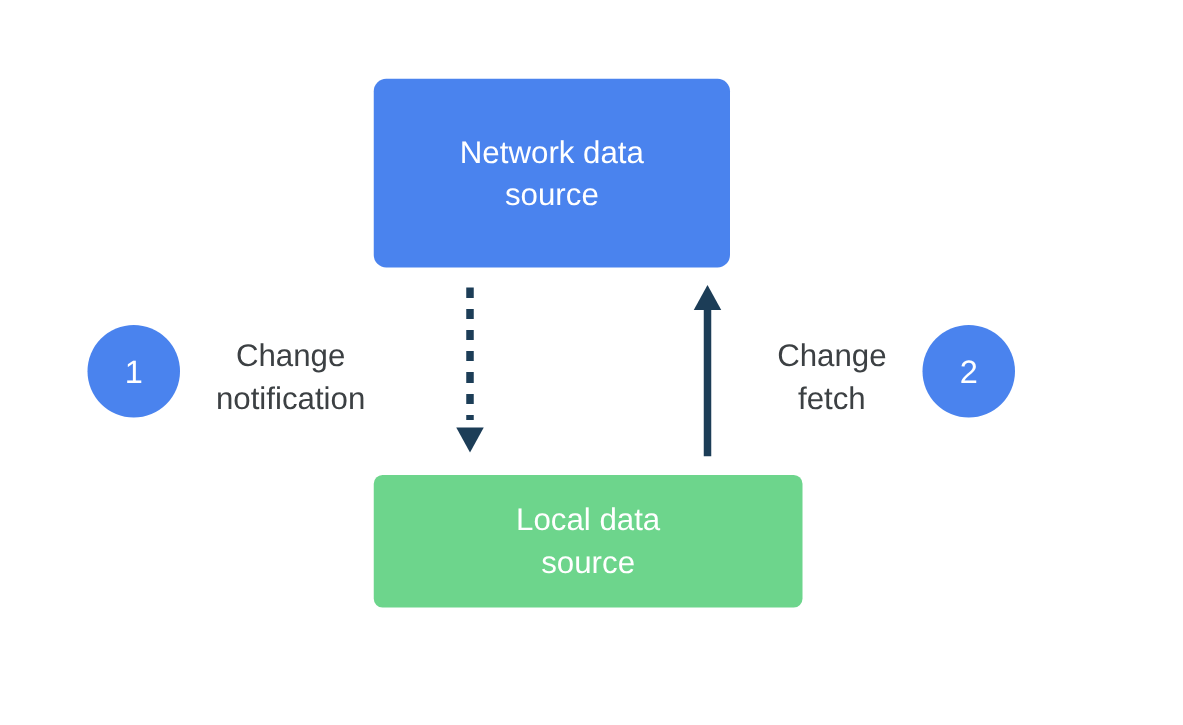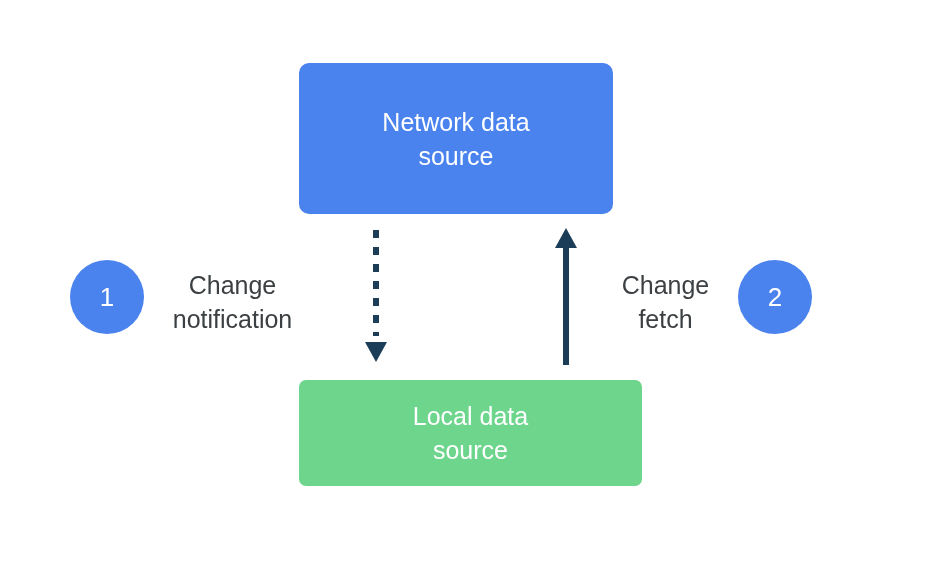--- a/index.html
+++ b/index.html
@@ -22,21 +22,21 @@
     justify-content: center;
     text-align: center;
     color: #ffffff;
     font-size: 25px;
     line-height: 34px;
     font-weight: 400;
   }
   .node-network {
     left: 299px;
     top: 63px;
-    width: 314px;
+    width: 285px;
     height: 151px;
     background: #4a83ee;
     border-radius: 10px;
   }
   .node-network .node-label {
     width: 200px;
   }
   .node-local {
     left: 299px;
     top: 380px;

